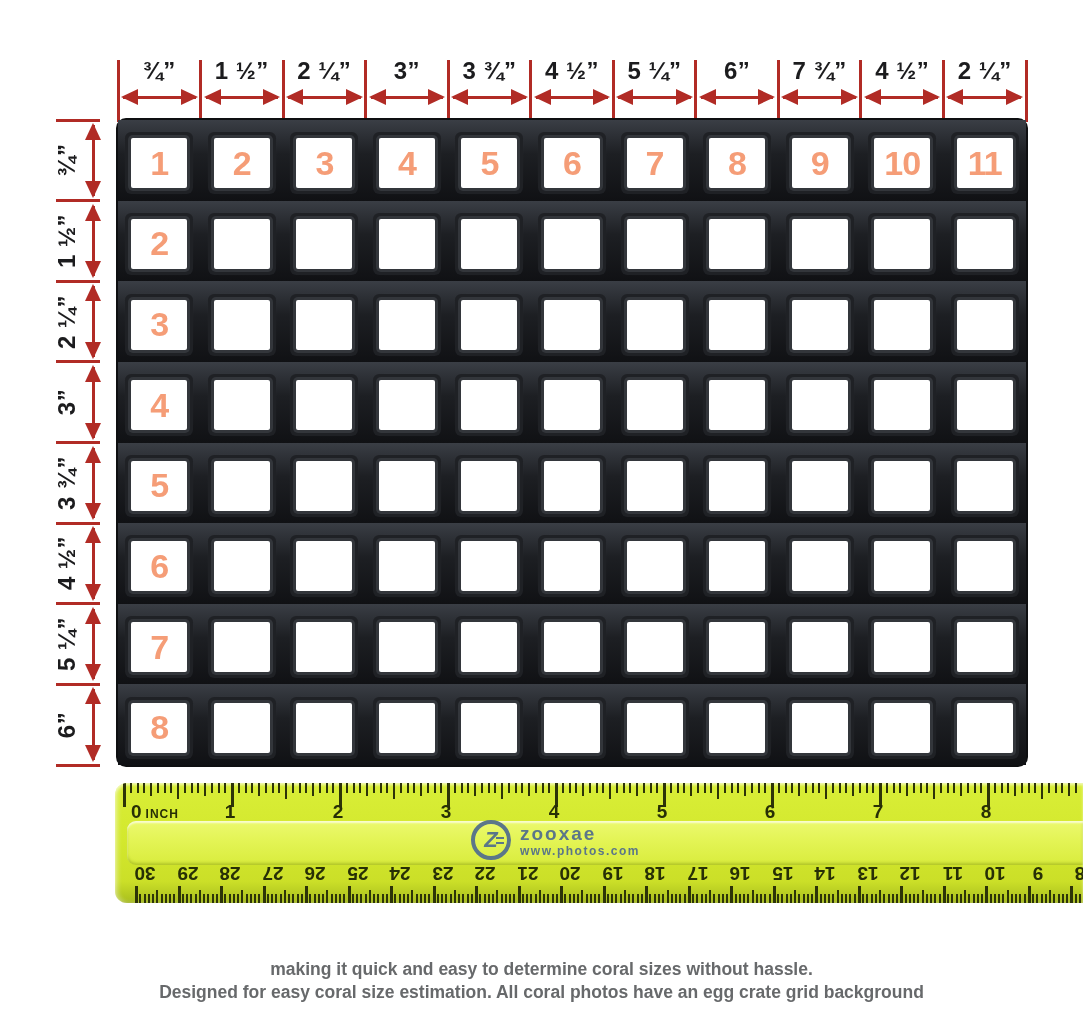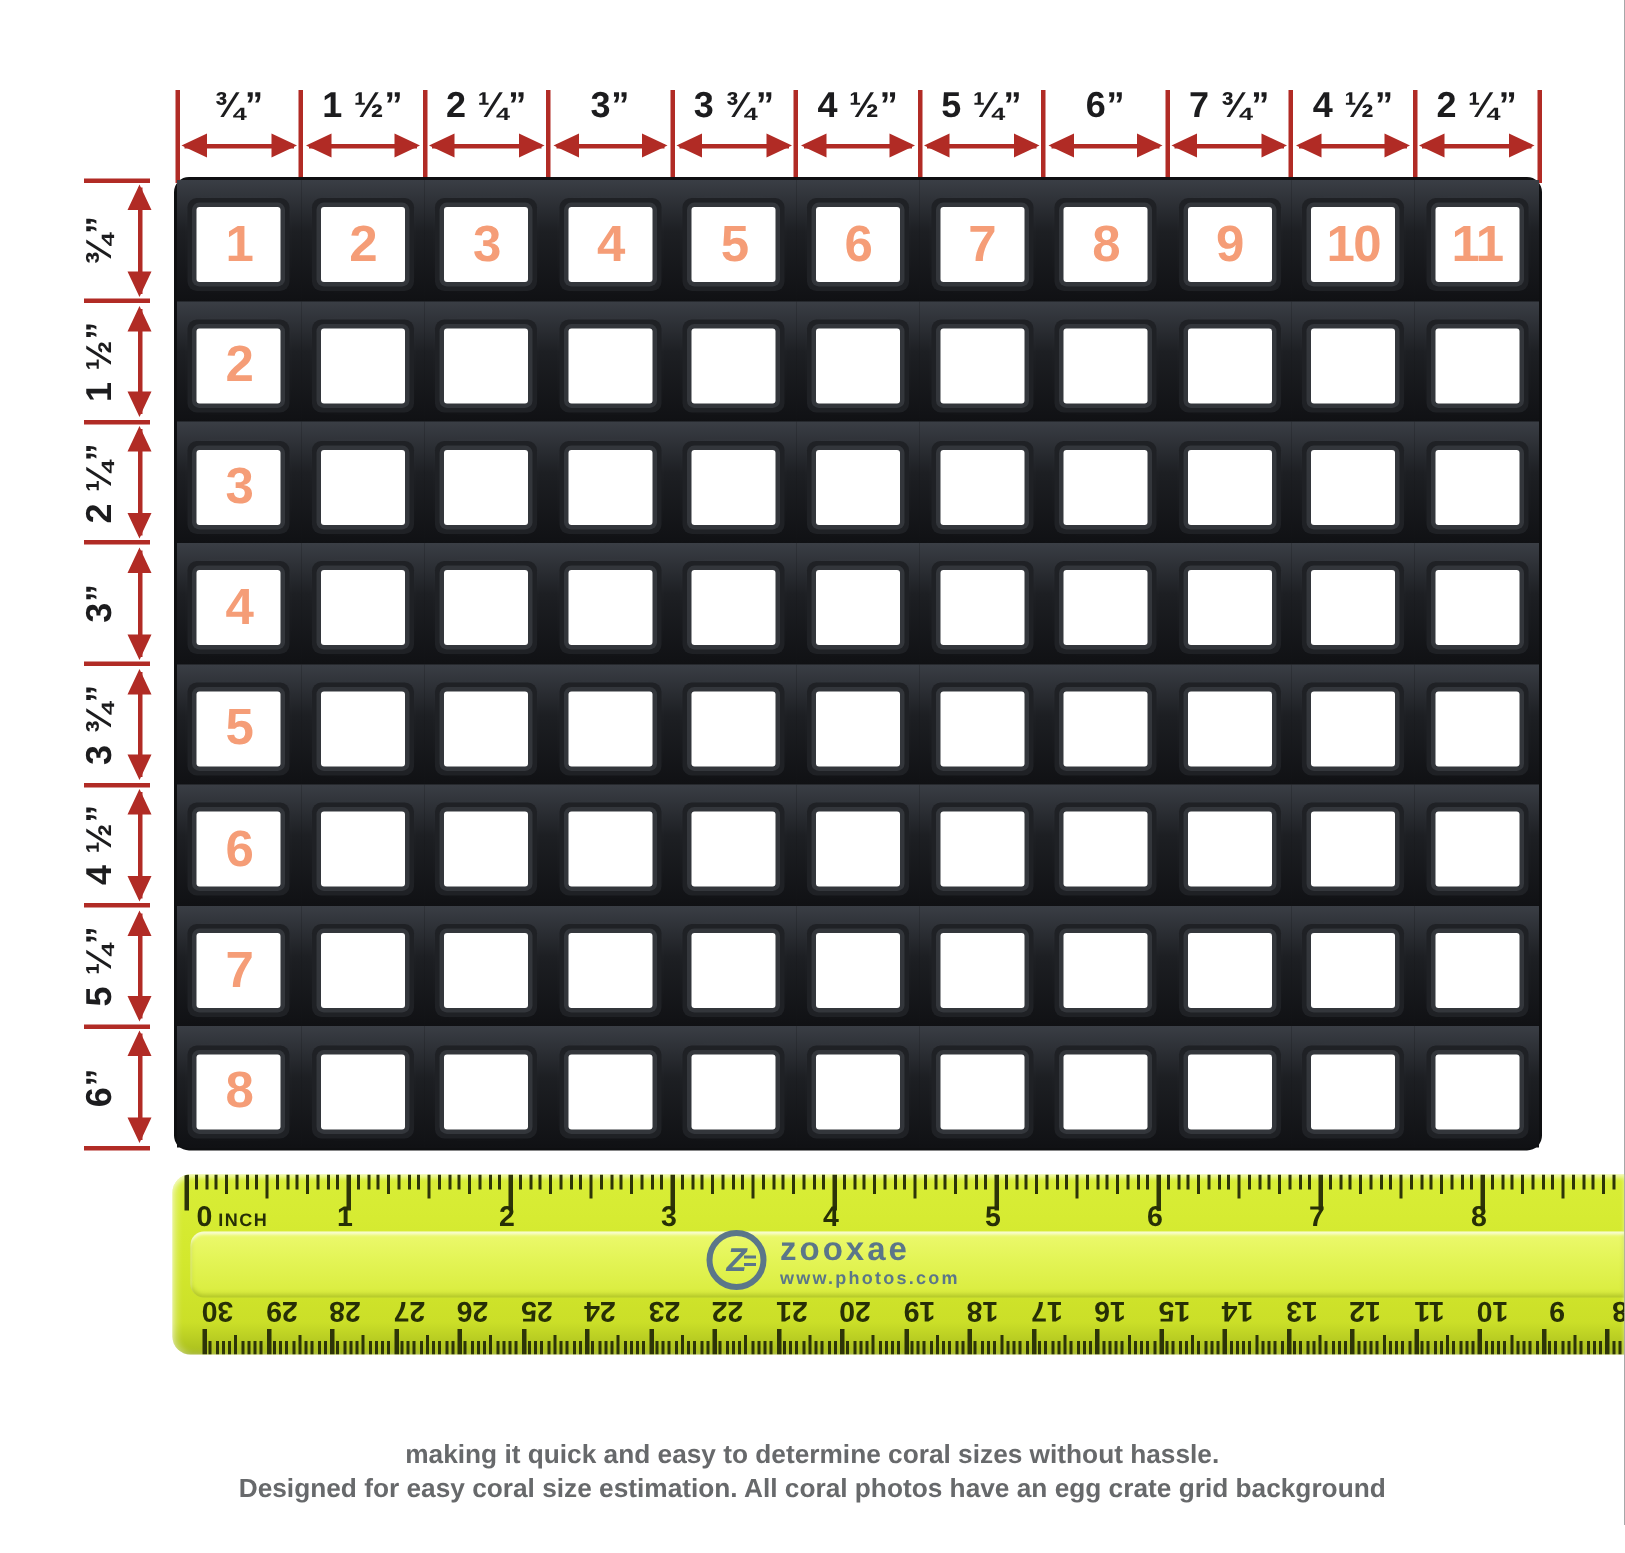--- a/index.html
+++ b/index.html
@@ -48,21 +48,21 @@
     transform:translateX(-50%) rotate(180deg); }
 
   
   .logo { position:absolute; left:356px; top:37px; display:flex; align-items:center; gap:9px; }
   .logo-circle { position:relative; width:40px; height:40px; border:4px solid var(--logo); border-radius:50%;
     display:flex; align-items:center; justify-content:center; color:var(--logo);
     font-size:22px; font-weight:800; font-style:italic; }
   .logo-circle::after { content:""; position:absolute; right:3px; top:13px; width:8px; height:2px;
     background:var(--logo); box-shadow:0 5px 0 var(--logo); }
   .logo-text-block { display:flex; flex-direction:column; line-height:1; }
-  .logo-text { font-size:22px; font-weight:bold; color:var(--logo); letter-spacing:2px; }
+  .logo-text { font-size:19px; font-weight:bold; color:var(--logo); letter-spacing:2px; }
   .logo-url  { font-size:12px; font-weight:bold; color:var(--logo); letter-spacing:1.5px; margin-top:2px; }
 
   
   .title { position:absolute; left:0; right:0; top:914px; text-align:center;
     font-size:32px; font-weight:800; color:var(--title); letter-spacing:0.3px; }
   .subtitle { position:absolute; left:0; right:0; top:958px; text-align:center;
     font-size:17.5px; font-weight:bold; color:var(--subtitle); line-height:23px; }
   .subtitle span { display:block; }
 </style>
 </head>

